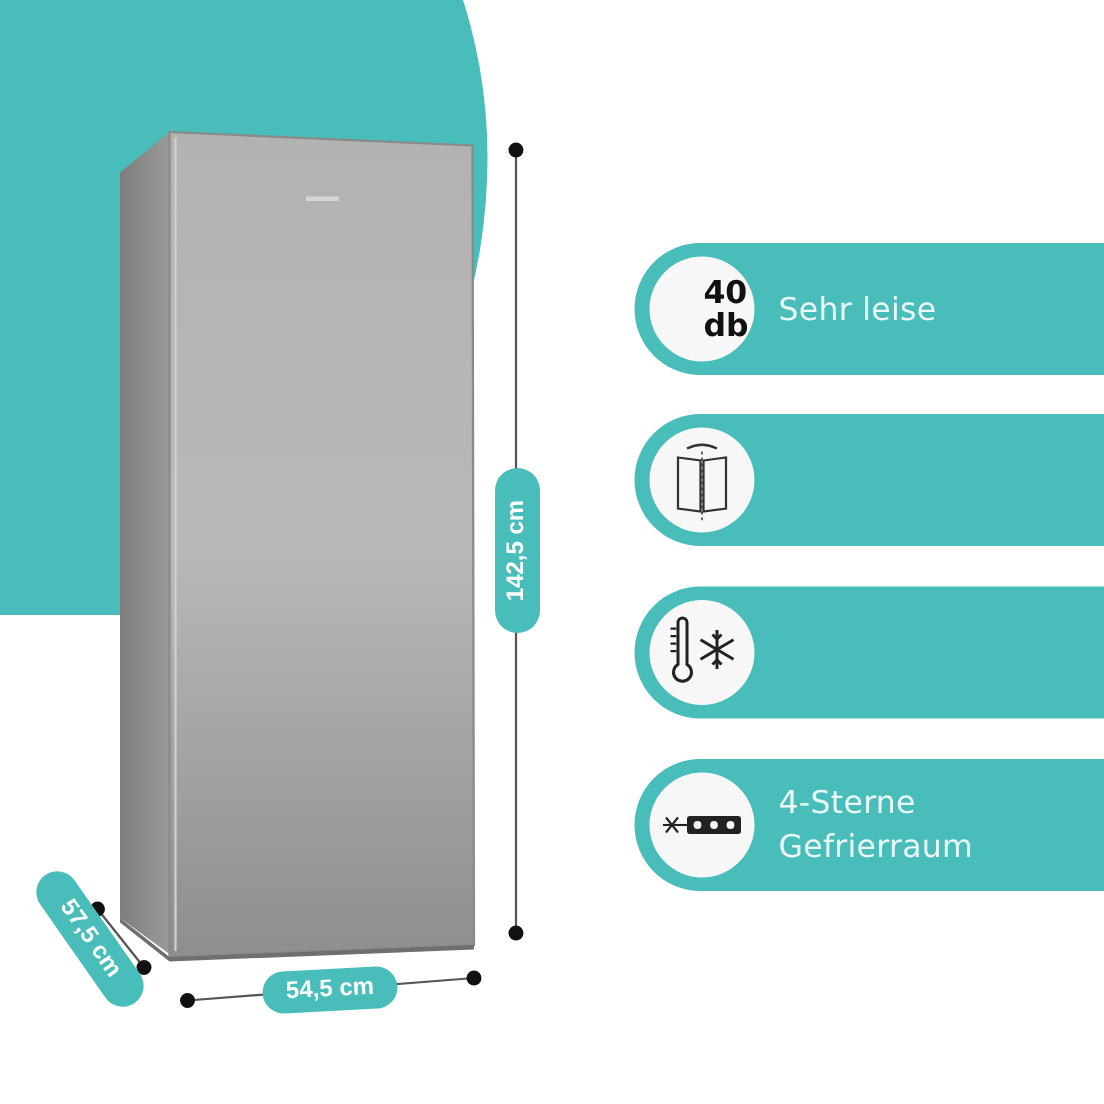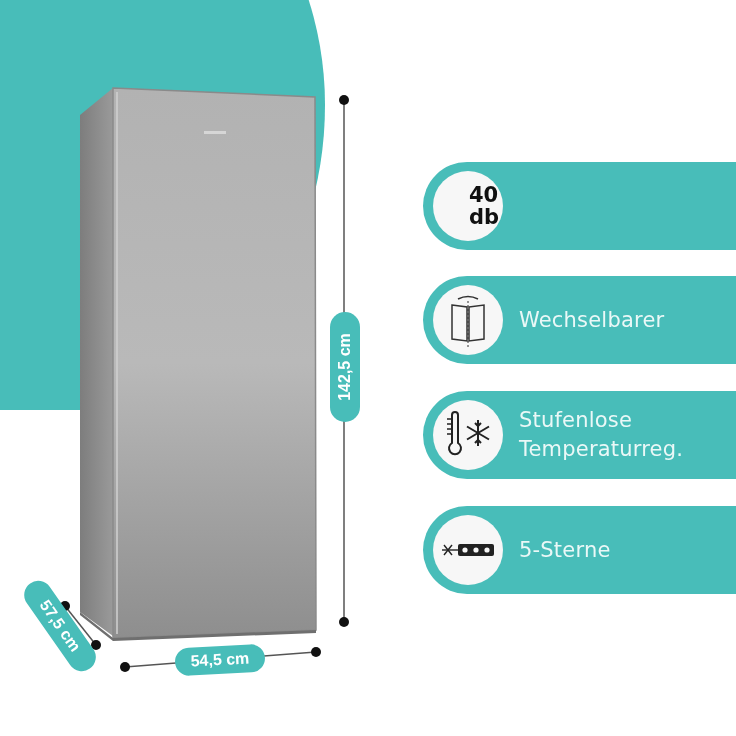--- a/index.html
+++ b/index.html
@@ -135,34 +135,34 @@
 </div>
 
 <div class="feature" style="top:162px;">
   <div class="icon-circle">
     <div class="db-text">
       <div>40</div>
       <div>db</div>
     </div>
   </div>
   <div class="text">
+    <div>Sehr leise</div>
   </div>
 </div>
 
 <div class="feature" style="top:276px;">
   <div class="icon-circle">
     <svg width="44" height="54" viewBox="0 0 44 54">
       <path d="M12 6 Q22 1 32 6" stroke="#333" stroke-width="1.5" fill="none"></path>
       <polygon points="6,12 21,14 21,48 6,46" fill="none" stroke="#333" stroke-width="1.5"></polygon>
       <polygon points="23,14 38,12 38,46 23,48" fill="none" stroke="#333" stroke-width="1.5"></polygon>
       <line x1="22" y1="8" x2="22" y2="54" stroke="#333" stroke-width="1" stroke-dasharray="2,2"></line>
     </svg>
   </div>
   <div class="text">
-    <div>Wechselbarer</div>
   </div>
 </div>
 
 <div class="feature" style="top:391px;">
   <div class="icon-circle">
     <svg width="52" height="52" viewBox="0 0 52 52">
       <path d="M10 6 a3 3 0 0 1 6 0 v28 a6 6 0 1 1 -6 0 z" fill="none" stroke="#222" stroke-width="2"></path>
       <g stroke="#222" stroke-width="1.5">
         <line x1="5" y1="10" x2="9" y2="10"></line>
         <line x1="5" y1="15" x2="9" y2="15"></line>
@@ -170,39 +170,36 @@
         <line x1="5" y1="25" x2="9" y2="25"></line>
       </g>
       <g stroke="#222" stroke-width="2" transform="translate(36,24)">
         <line x1="0" y1="-13" x2="0" y2="13"></line>
         <line x1="-11" y1="-6.5" x2="11" y2="6.5"></line>
         <line x1="-11" y1="6.5" x2="11" y2="-6.5"></line>
         <path d="M-3 -10 L0 -7 L3 -10 M-3 10 L0 7 L3 10" fill="none"></path>
       </g>
     </svg>
   </div>
-  <div class="text">
-    <div>Stufenlose</div>
-    <div>Temperaturreg.</div>
-  </div>
 </div>
 
 <div class="feature" style="top:506px;">
   <div class="icon-circle">
     <svg width="56" height="20" viewBox="0 0 56 20">
       <g stroke="#222" stroke-width="1.4" transform="translate(8,10)">
         <line x1="-6" y1="0" x2="6" y2="0"></line>
         <line x1="-4" y1="-5" x2="4" y2="5"></line>
         <line x1="-4" y1="5" x2="4" y2="-5"></line>
       </g>
       <line x1="14" y1="10" x2="18" y2="10" stroke="#222" stroke-width="1.4"></line>
       <rect x="18" y="4" width="36" height="12" rx="2" fill="#222"></rect>
       <g fill="#f7f7f7">
         <circle cx="25" cy="10" r="2.6"></circle>
         <circle cx="36" cy="10" r="2.6"></circle>
         <circle cx="47" cy="10" r="2.6"></circle>
       </g>
     </svg>
   </div>
   <div class="text">
-    <div>5-Sterne</div>
+    <div>4-Sterne</div>
+    <div>Gefrierraum</div>
   </div>
 </div>
 
 </body></html>

